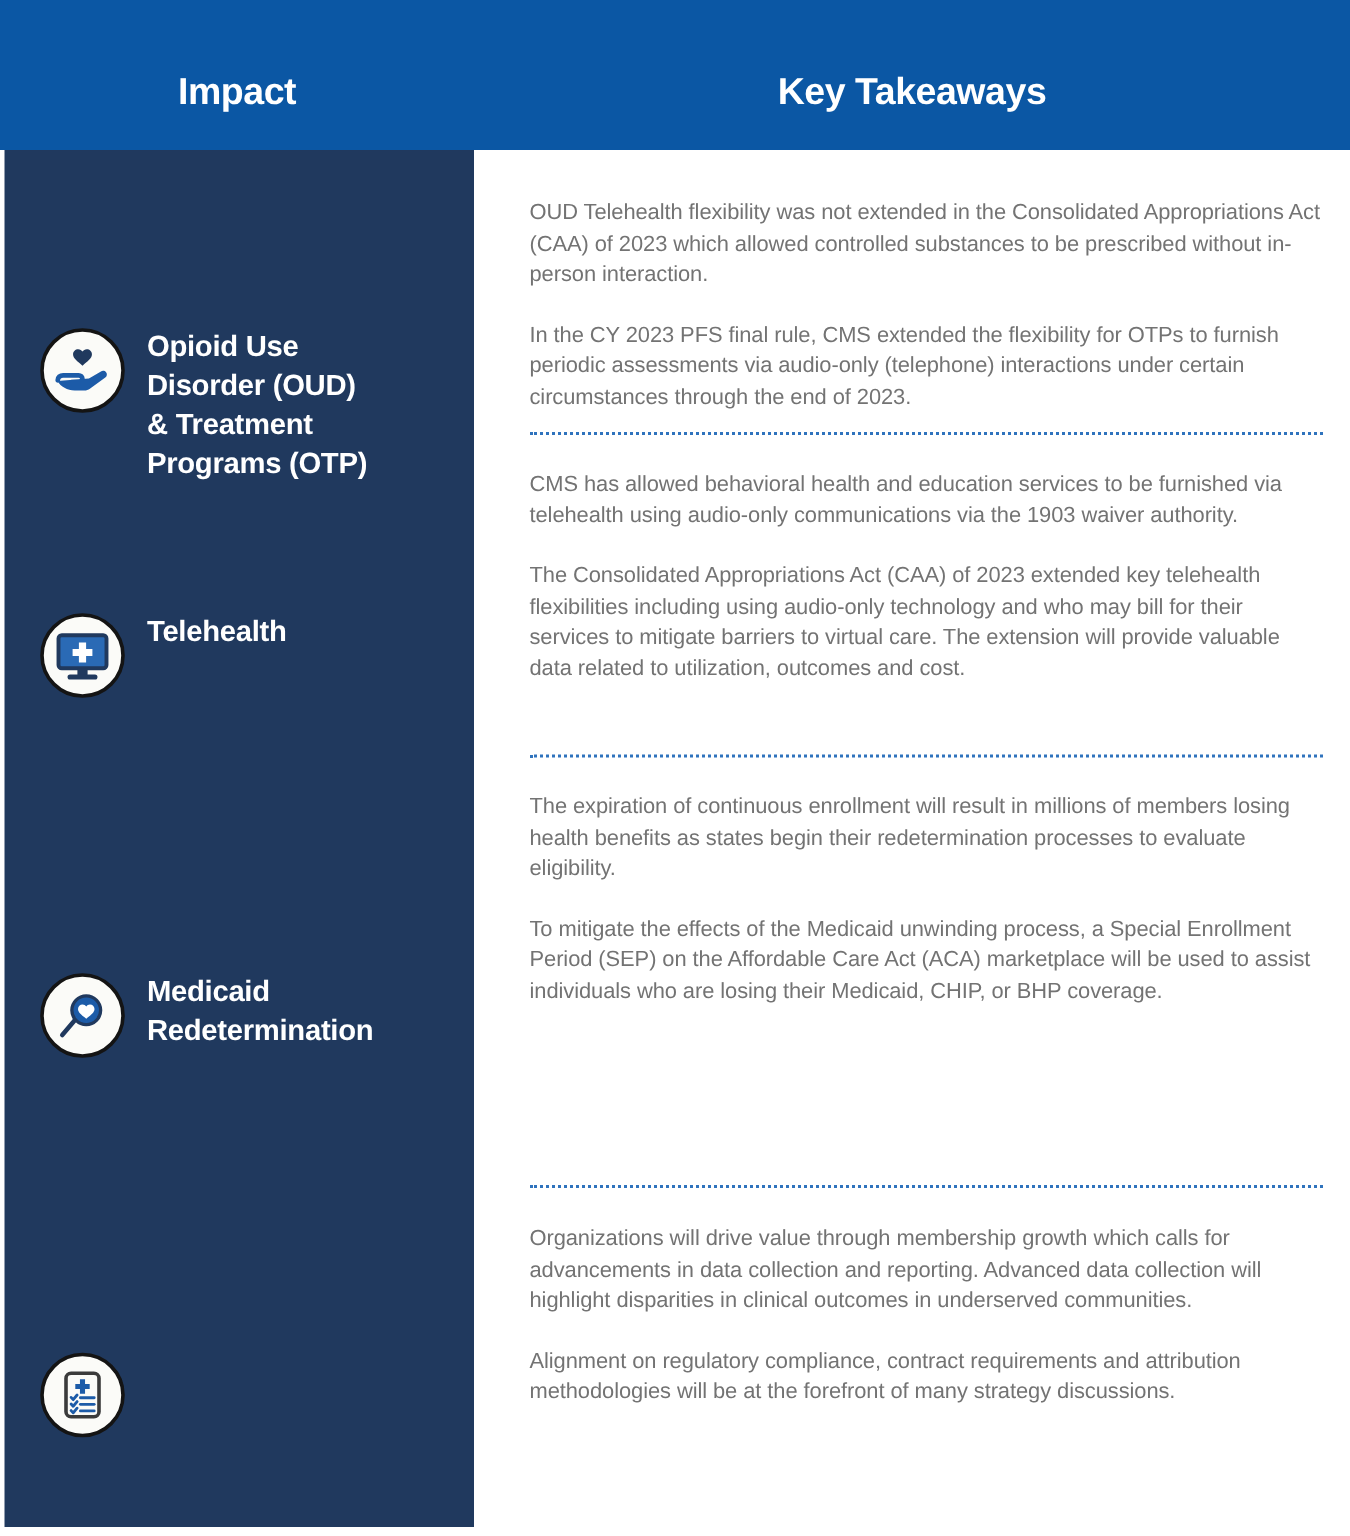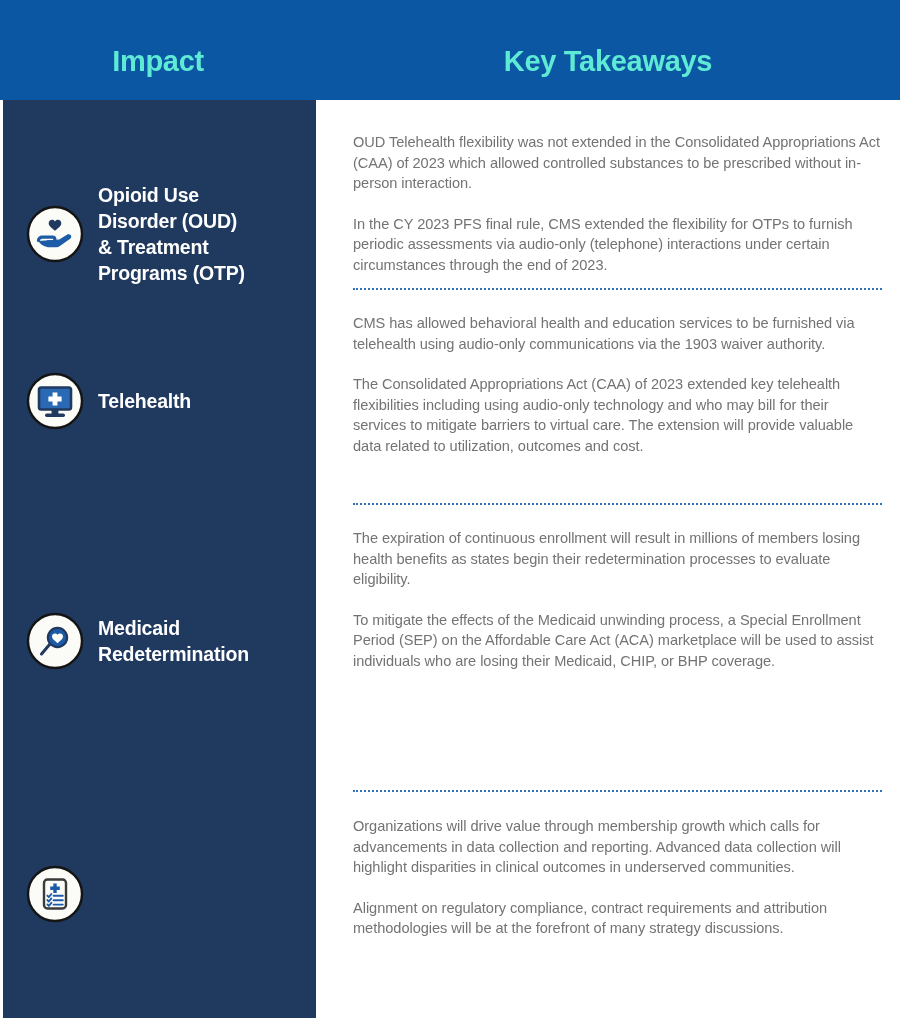--- a/index.html
+++ b/index.html
@@ -35,22 +35,22 @@
   }
   .header-cell {
     display: flex;
     align-items: center;
     justify-content: center;
     height: 100%;
   }
   .header-cell.impact { width: 316px; }
   .header-cell.takeaways { width: 584px; }
   .header-title {
-    color: #5eead4;
-    font-size: 29px;
+    color: #ffffff;
+    font-size: 25px;
     font-weight: 700;
     letter-spacing: -0.3px;
     line-height: 1;
     white-space: nowrap;
     margin-top: 22px;
   }
 
   
   .sidebar {
     position: absolute;
@@ -63,21 +63,22 @@
   .sidebar-inner {
     position: relative;
     width: 100%;
     height: 100%;
   }
   .sidebar-item {
     position: absolute;
     left: 0;
     width: 268px;
     display: flex;
-    align-items: center;
+    align-items: flex-start;
+    margin-top: 36px;
   }
   .icon-wrap {
     flex: 0 0 auto;
     width: 58px;
     height: 58px;
     margin-left: 26px;
     margin-right: 14px;
   }
   .icon-wrap svg { display: block; width: 58px; height: 58px; }
   .sidebar-label {

